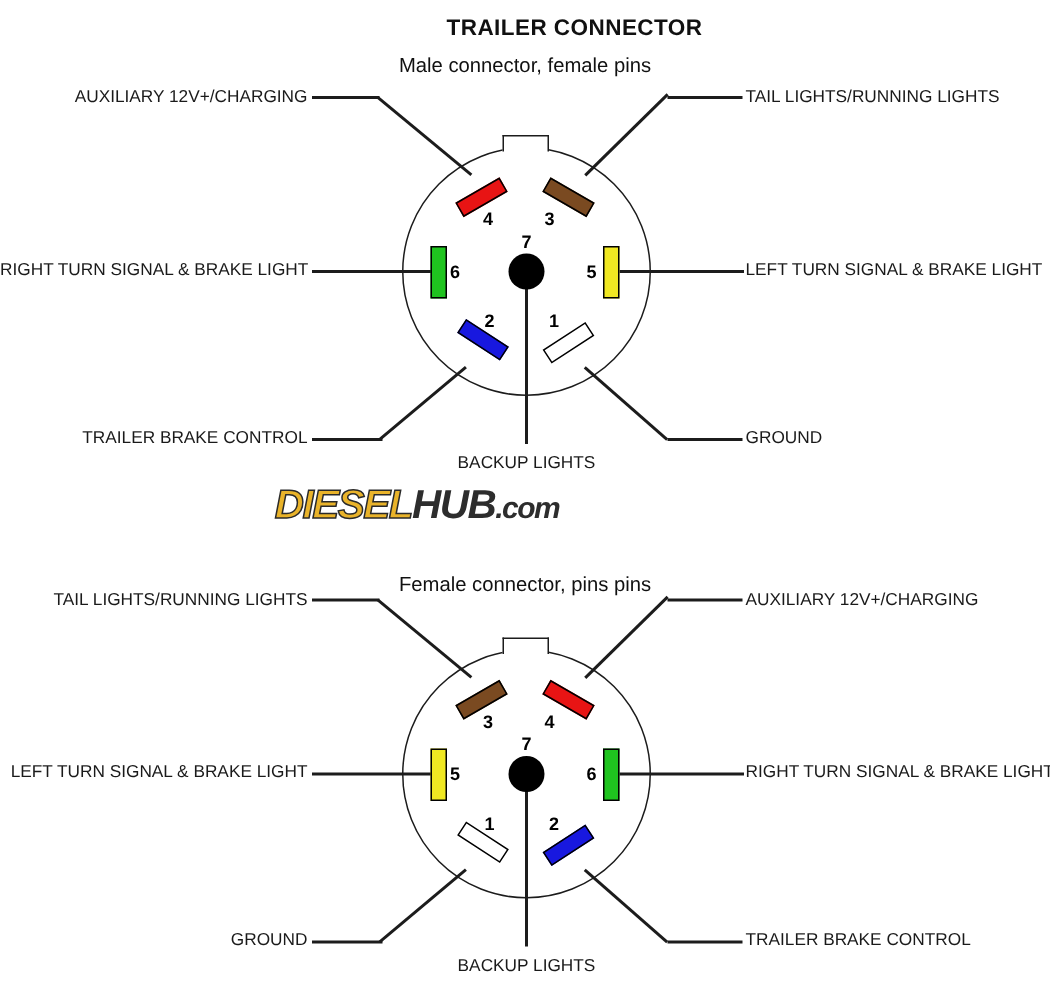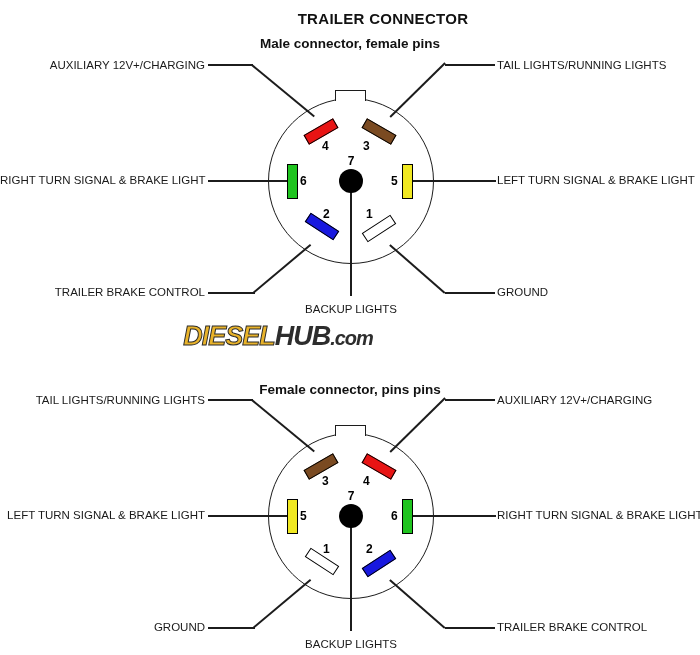--- a/index.html
+++ b/index.html
@@ -1,20 +1,20 @@
 <!DOCTYPE html>
 <html><head>
 <meta charset="utf-8">
 <style>
   html,body{margin:0;padding:0;background:#fff;}
   #stage{position:relative;width:700px;height:655px;background:#fff;overflow:hidden;
          font-family:"Liberation Sans",sans-serif;color:#1a1a1a;}
   .title{position:absolute;left:0;width:700px;text-align:center;font-weight:bold;
          font-size:15px;letter-spacing:.3px;color:#111;padding-left:33px;}
-  .subtitle{position:absolute;left:0;width:700px;text-align:center;font-weight:bold;
+  .subtitle{position:absolute;left:0;width:700px;text-align:center;font-weight:normal;
          font-size:13.5px;color:#111;}
   .t-c0{top:10px}.s-c0{top:36px}.t-c1{top:358px}.s-c1{top:382px}
   .connector{position:absolute;left:0;width:700px;height:260px;}
   .c0{top:55px}.c1{top:390px}
   .circle{position:absolute;left:268px;top:43px;width:166px;height:166px;
           border:1.5px solid #1c1c1c;border-radius:50%;box-sizing:border-box;}
   .notch{position:absolute;left:335px;top:35px;width:31px;height:11px;background:#fff;
          border:1.5px solid #1c1c1c;border-bottom:none;box-sizing:border-box;z-index:2;}
   .pin{position:absolute;border:1.5px solid #000;box-sizing:border-box;z-index:3;}
   .pin-tl{left:304px;top:71px;width:34px;height:11px;transform:rotate(-30deg);}

